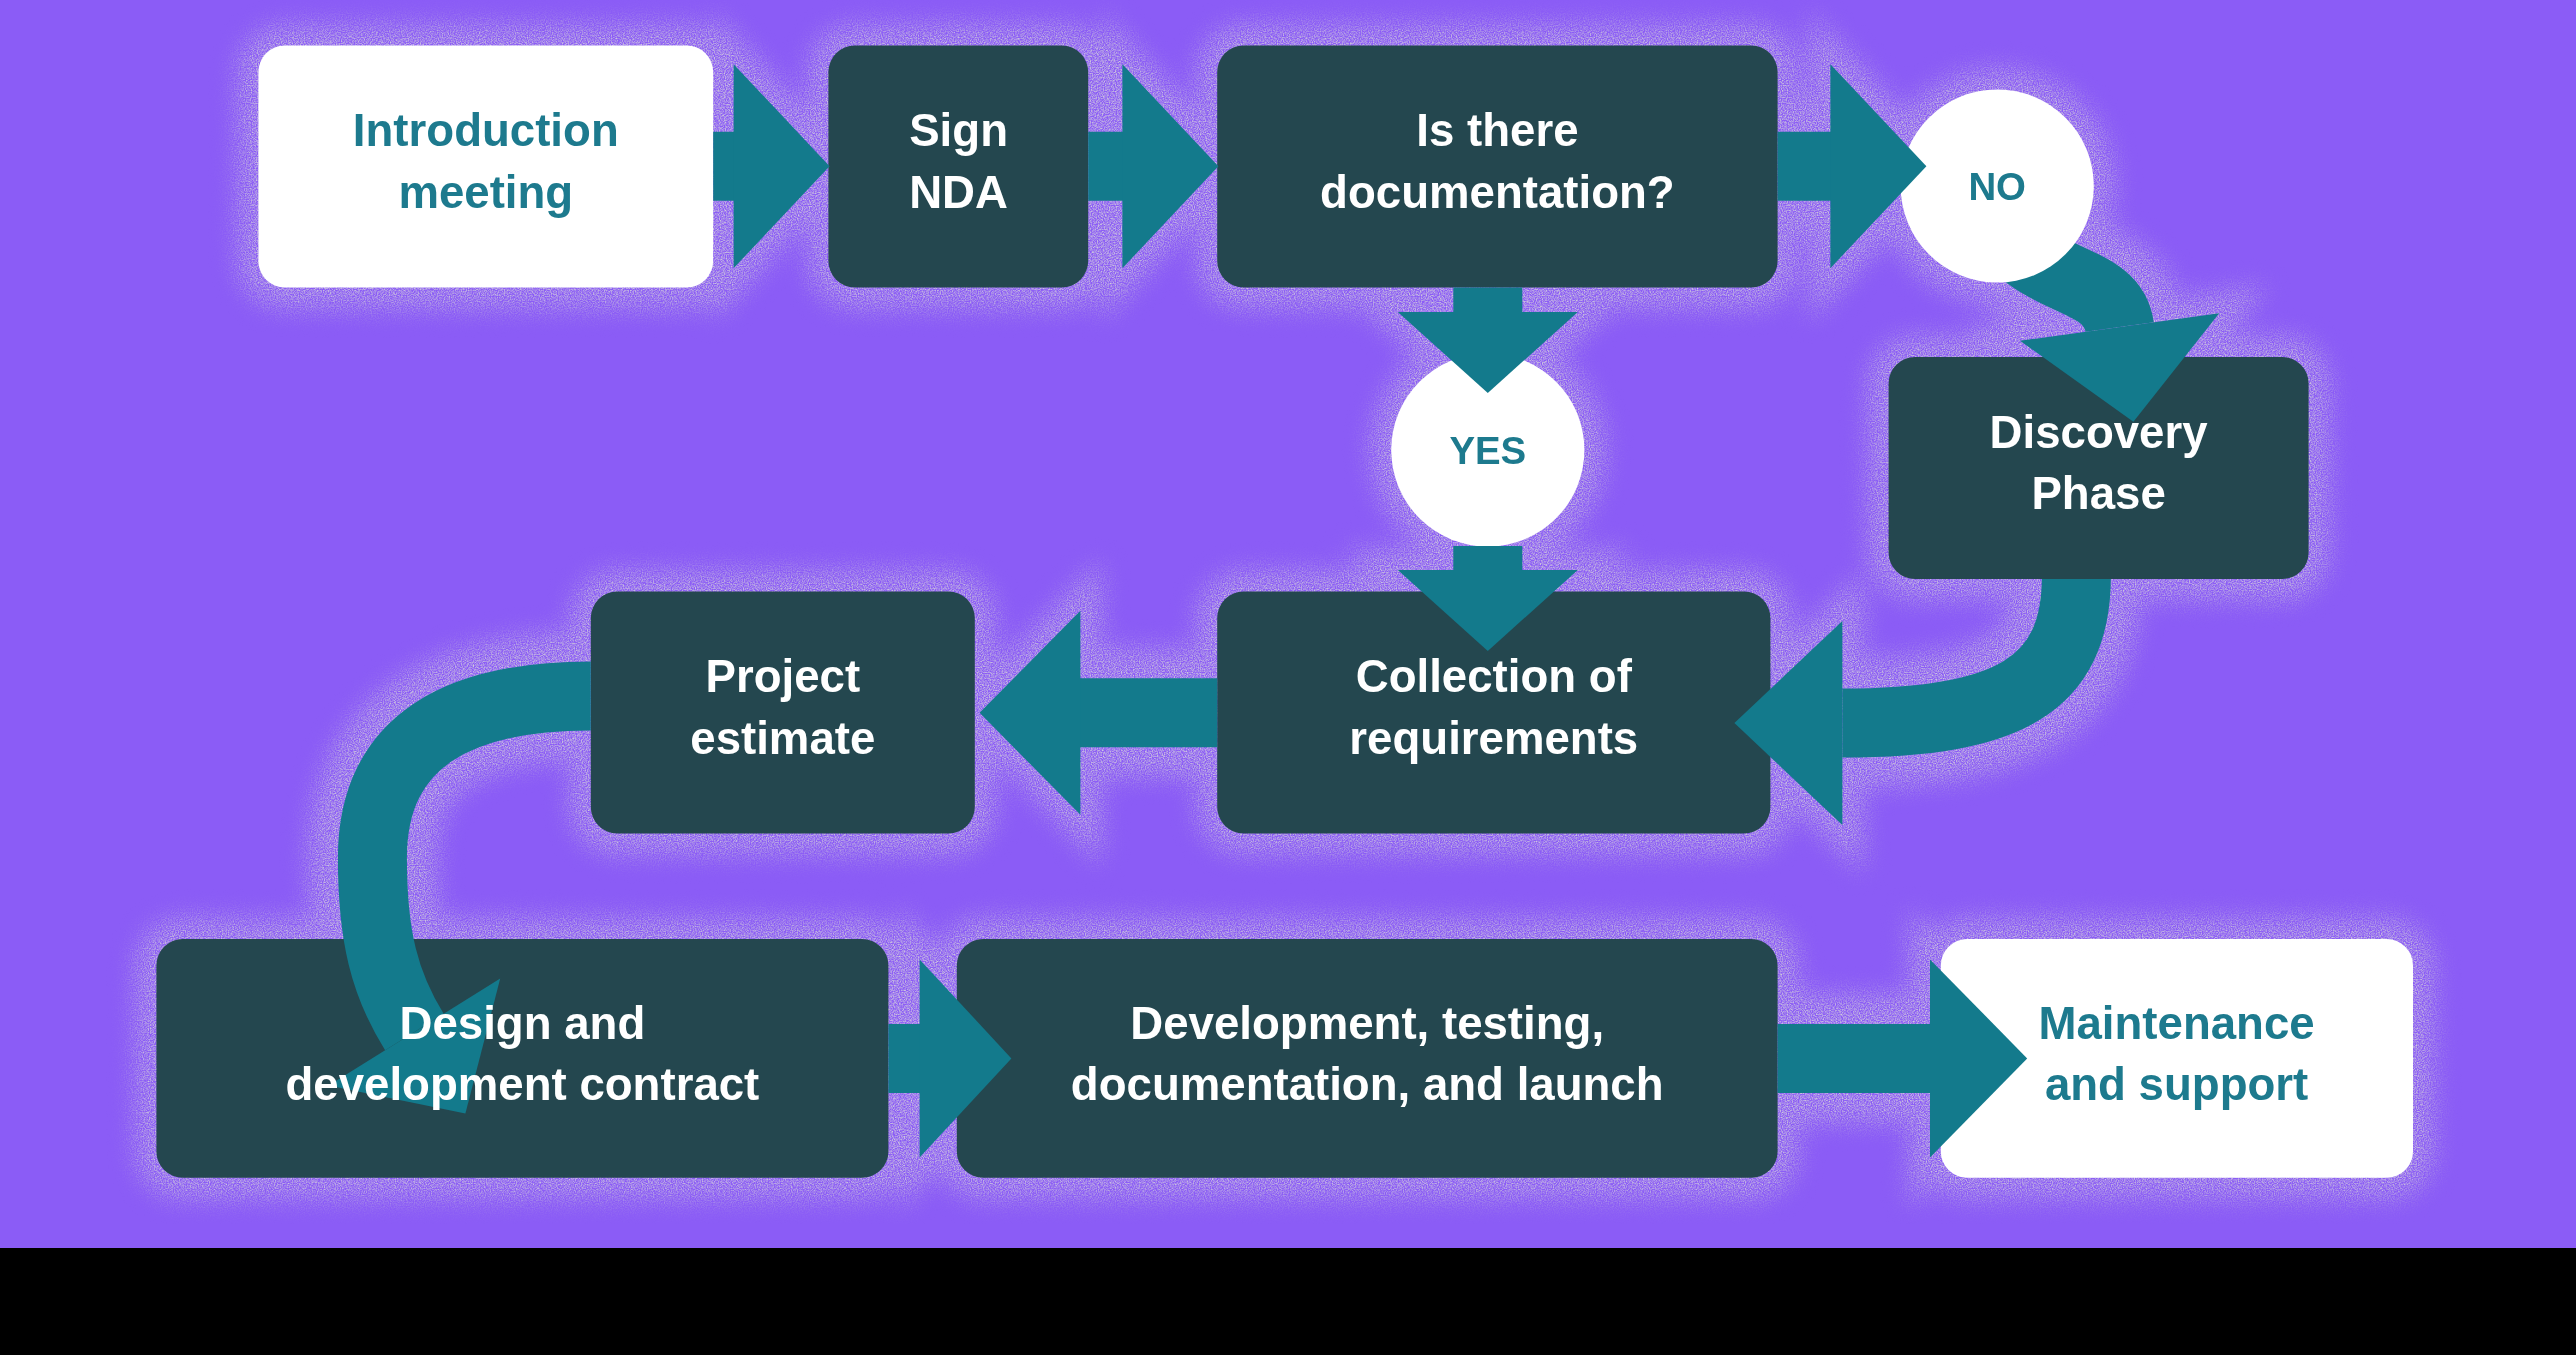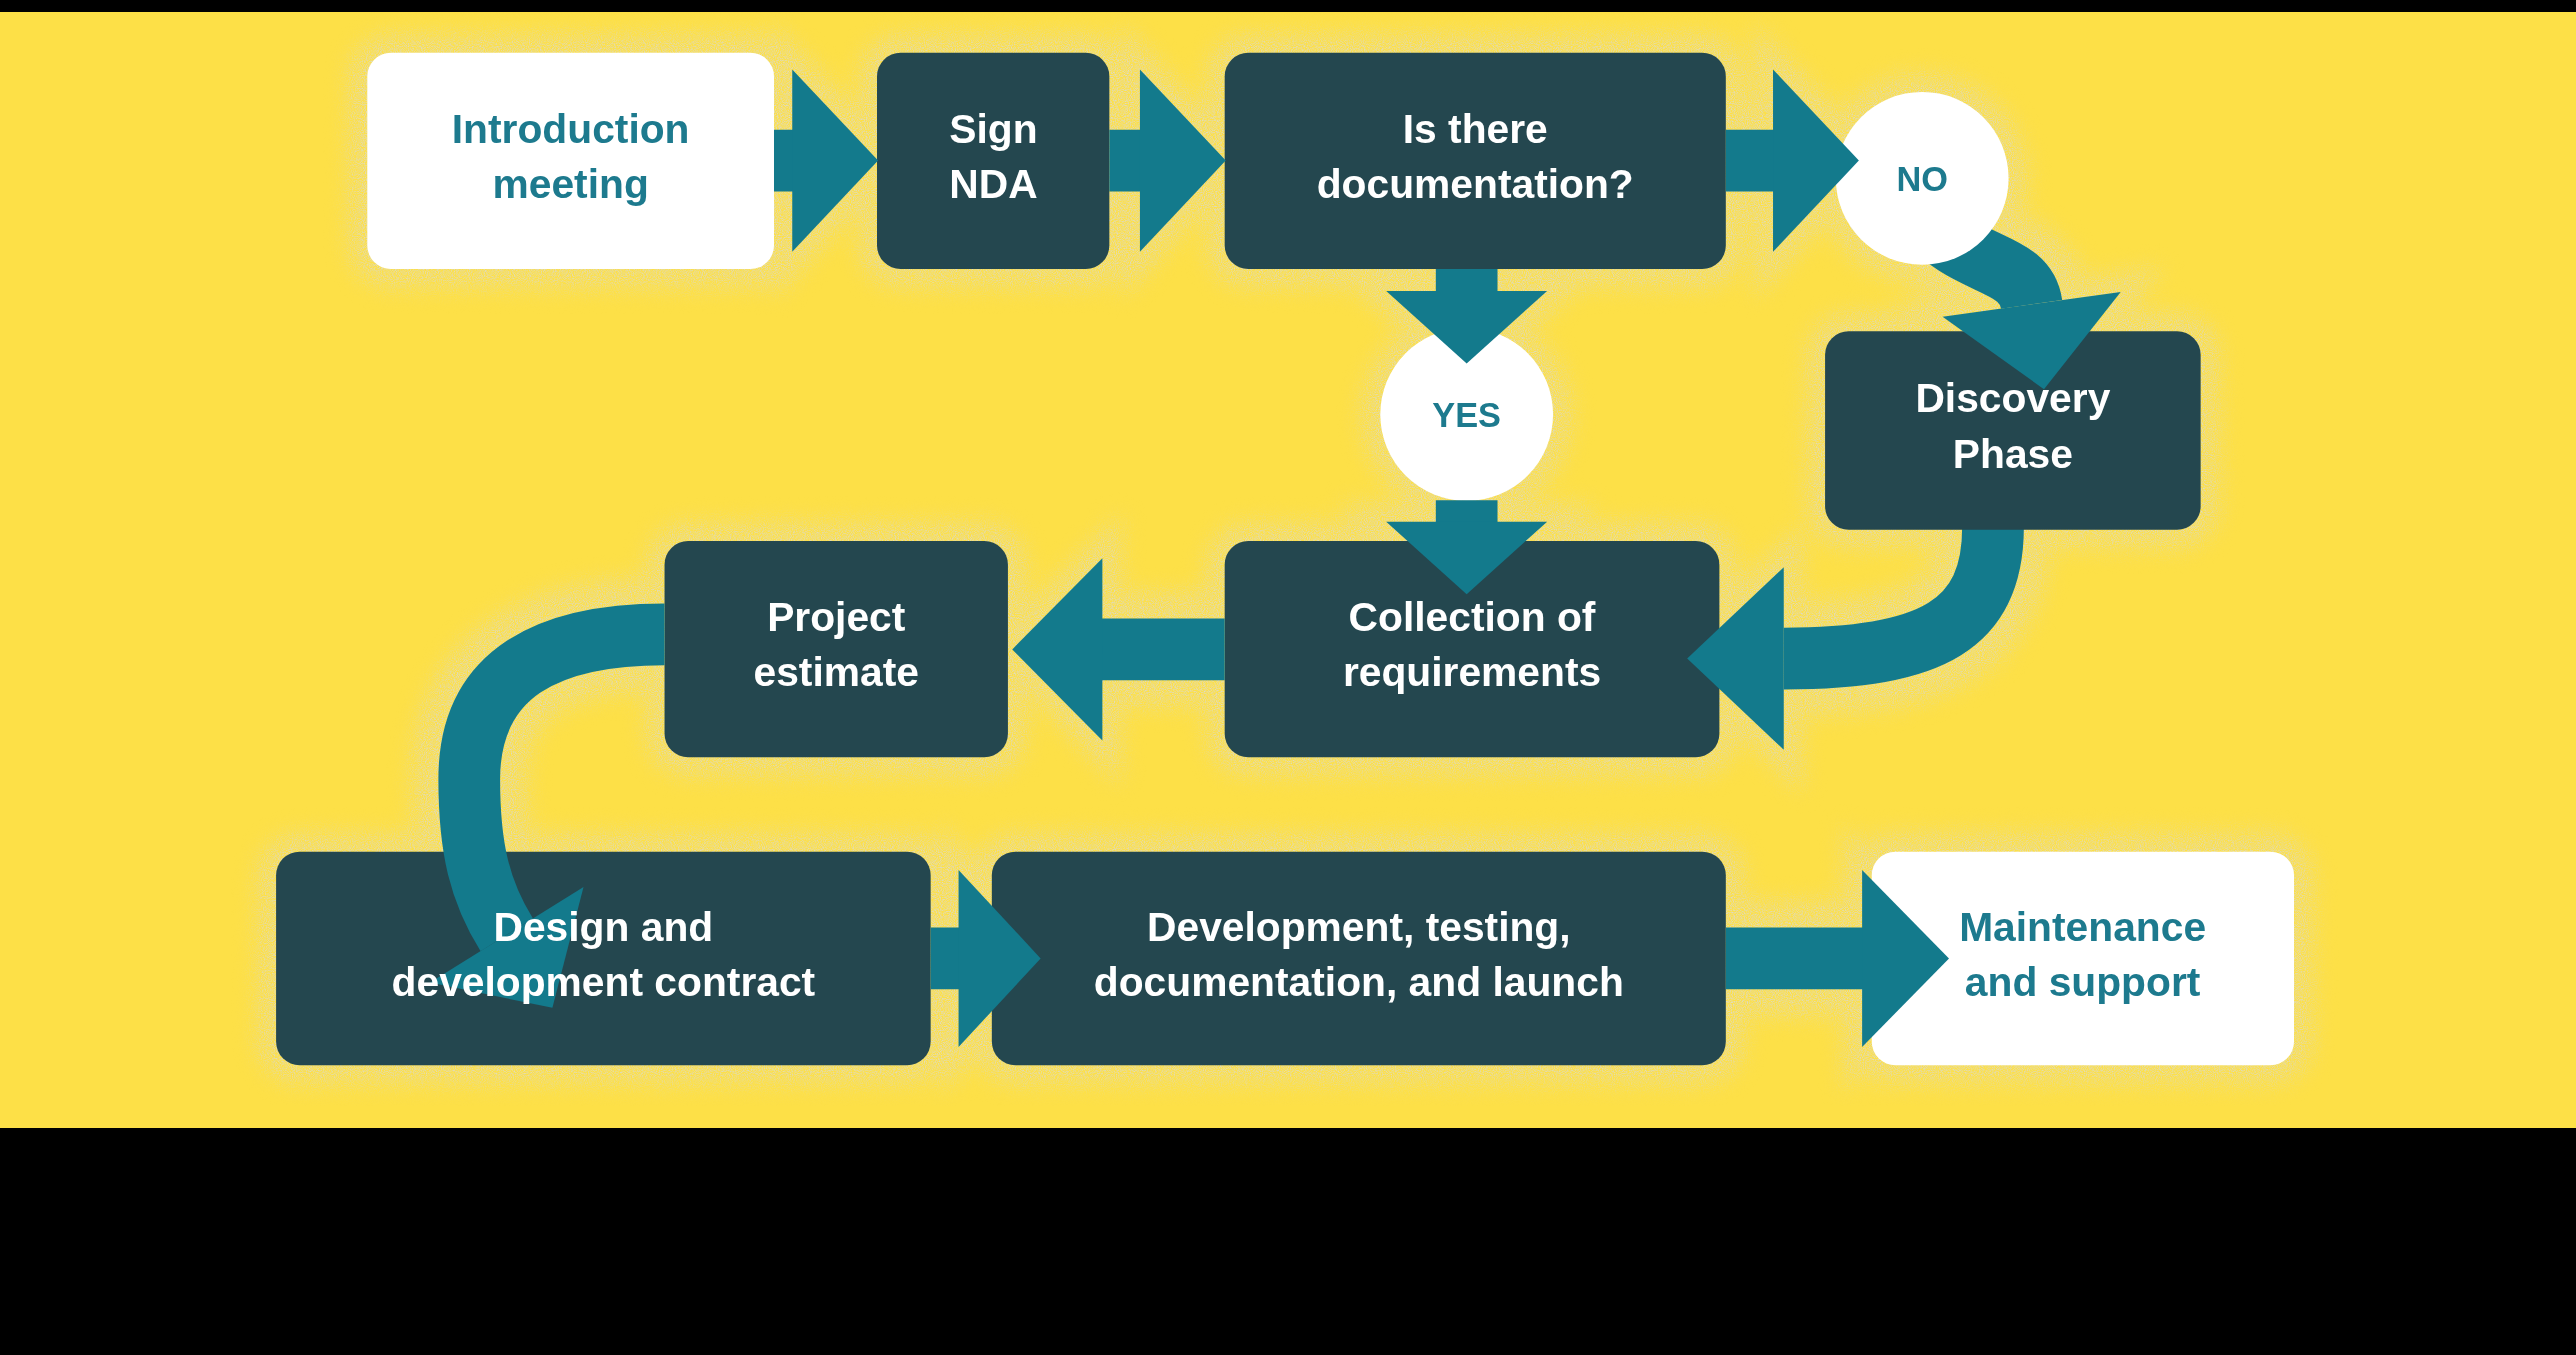--- a/index.html
+++ b/index.html
@@ -3,24 +3,23 @@
 <meta charset="utf-8">
 <style>
   html, body {
     margin: 0;
     padding: 0;
     background: #000000;
   }
   .stage {
     position: relative;
     width: 2576px;
-    height: 1116px;
-    background: #fde047;
+    height: 1248px;
+    background: #8b5cf6;
     overflow: hidden;
-    margin-top: 12px;
   }
   .stage svg {
     position: absolute;
     left: 0;
     top: 0;
     width: 100%;
     height: 100%;
     display: block;
   }
   

